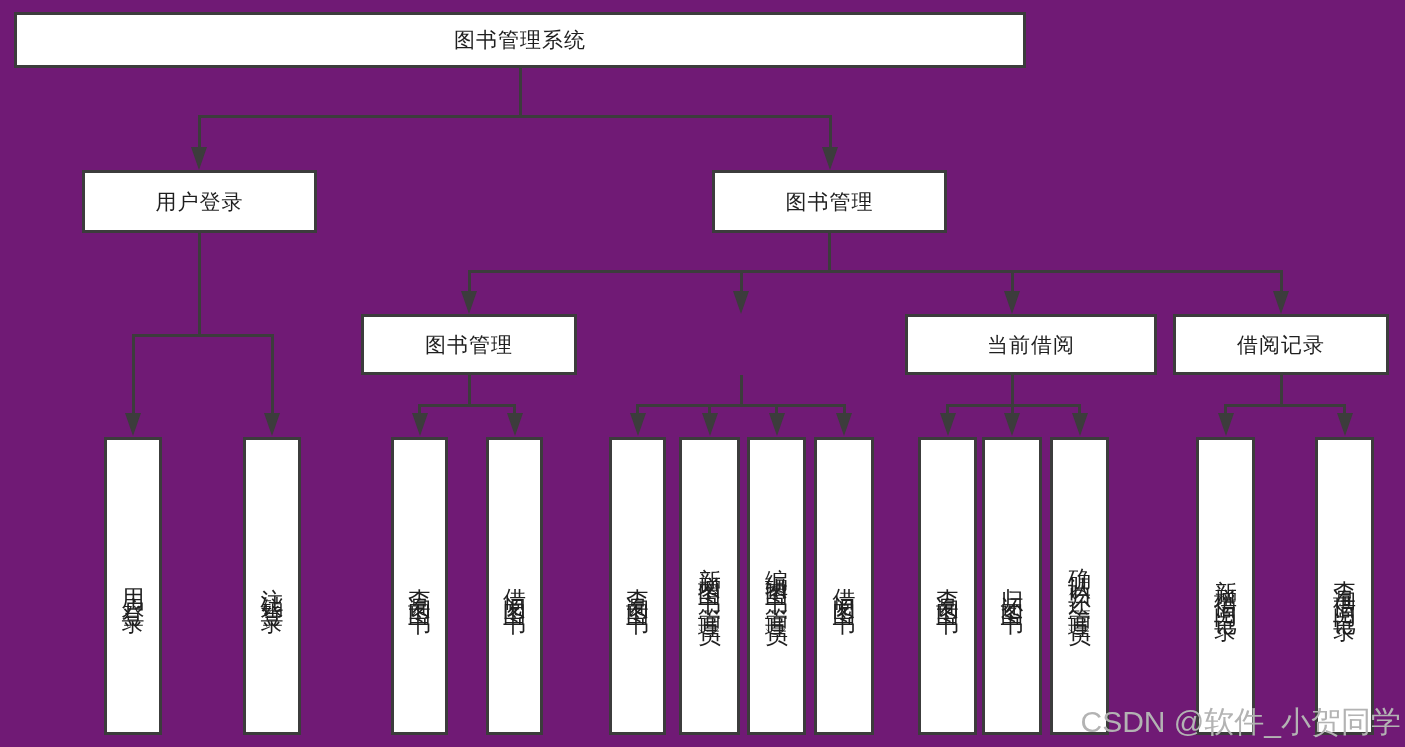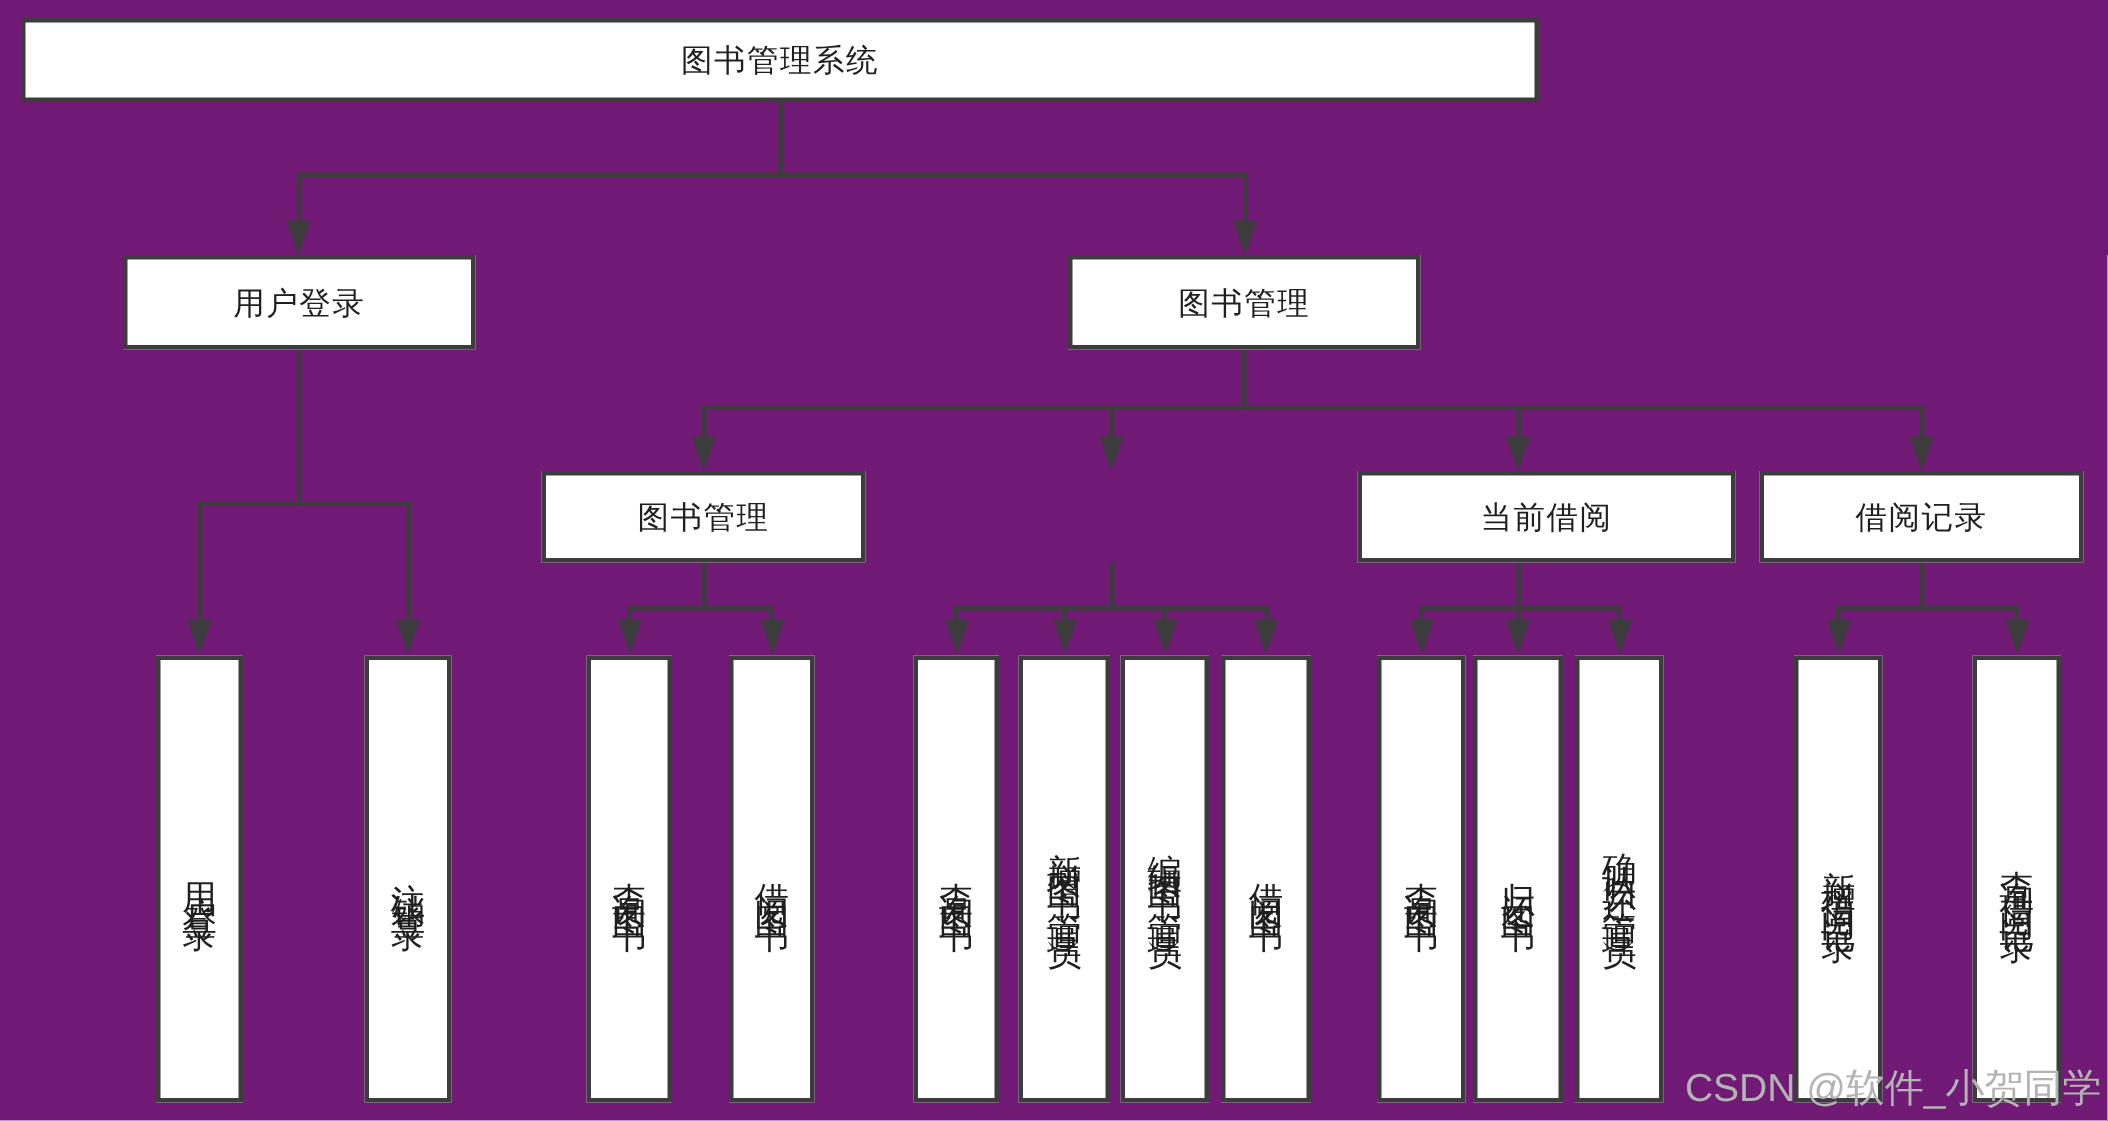--- a/index.html
+++ b/index.html
@@ -55,21 +55,21 @@
     height: 0;
     border-left: 8px solid transparent;
     border-right: 8px solid transparent;
     border-top: 23px solid #3c3c3c;
     z-index: 1;
   }
   .watermark {
     position: absolute;
     right: 4px;
     bottom: 4px;
-    font-size: 26px;
+    font-size: 30px;
     color: #b3b3b3;
     z-index: 5;
     white-space: nowrap;
   }
 </style>
 </head>
 <body>
 
 <div class="canvas">
 

